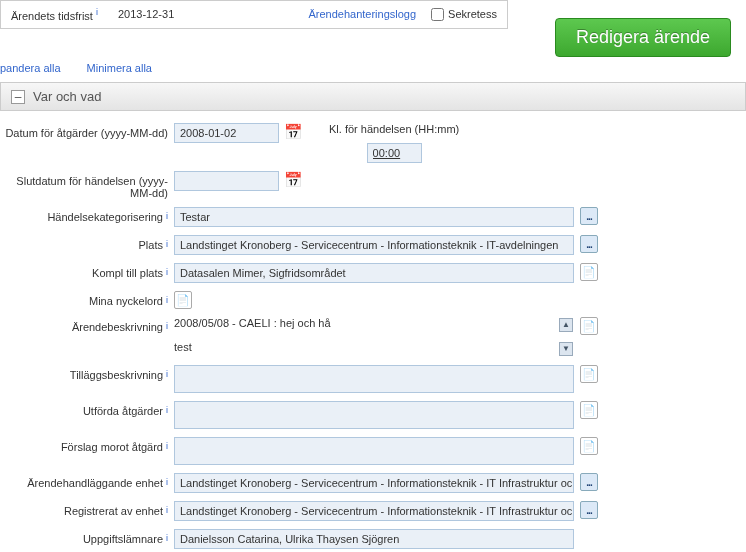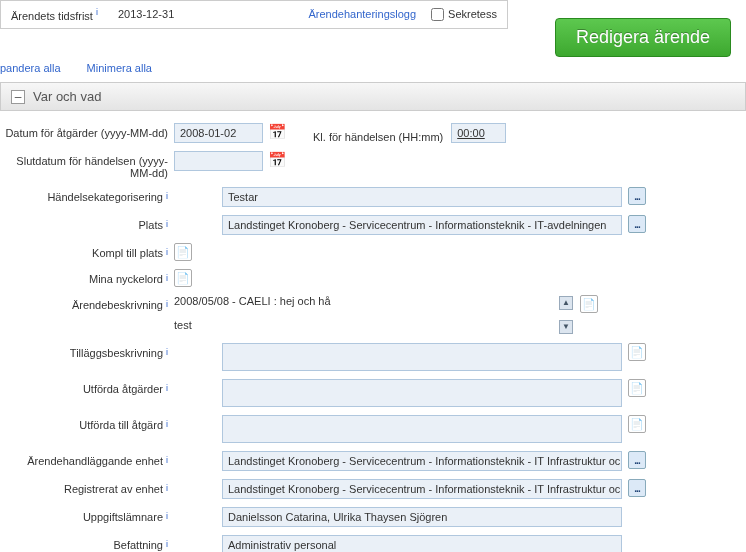--- a/index.html
+++ b/index.html
@@ -15,32 +15,32 @@
 .header-wrap { position: relative; height: 50px; }
 .toolbar-links { padding: 12px 0 8px 0; display: flex; gap: 26px; }
 .section-header { background: linear-gradient(to bottom, #f7f7f7, #e4e4e4); border: 1px solid #ccc; padding: 6px 10px; display: flex; align-items: center; gap: 8px; font-size: 13px; color: #555; margin-bottom: 12px; }
 .collapse-icon { width: 14px; height: 14px; border: 1px solid #999; font-size: 12px; line-height: 12px; text-align: center; background: #fff; cursor: pointer; }
 .form-area { padding: 0 2px; }
 .row { display: flex; align-items: flex-start; margin-bottom: 8px; }
 .label-col { width: 172px; text-align: right; padding-right: 6px; padding-top: 4px; color: #333; display: flex; justify-content: flex-end; align-items: flex-start; gap: 3px; }
 .info-sup { color: #3366cc; font-size: 9px; vertical-align: super; cursor: pointer; }
 .field-col { display: flex; align-items: flex-start; gap: 6px; flex: 1; }
 input.field, .readonly-field { border: 1px solid #b0c7de; background: #eaf0f7; padding: 3px 5px; font-family: inherit; font-size: 11px; color: #333; }
-.readonly-field { display: block; overflow: hidden; white-space: nowrap; margin-left: 48px; }
-.date-field { width: 89px; }
+.readonly-field { display: block; overflow: hidden; white-space: nowrap; }
+.date-field { width: 105px; }
 .time-field { width: 55px; text-decoration: underline; }
 .wide-field { width: 400px; }
 .tall-field { width: 400px; height: 40px; white-space: normal; overflow-wrap: break-word; resize: none; font-family: inherit; position: relative; }
 .scroll-btns { position: absolute; right: 1px; top: 1px; bottom: 1px; width: 14px; display: flex; flex-direction: column; justify-content: space-between; }
 .scroll-btn { width: 14px; height: 14px; background: #dce5ef; border: 1px solid #9ab; font-size: 8px; text-align: center; line-height: 12px; cursor: pointer; color: #456; }
 .icon-btn { width: 18px; height: 18px; border: 1px solid #aaa; background: #f5f5f5; display: flex; align-items: center; justify-content: center; cursor: pointer; font-size: 11px; border-radius: 2px; }
 .icon-btn.cal { border: none; background: none; font-size: 15px; }
 .icon-btn.ellipsis { background: #dce9f7; border-color: #8ab; color: #247; font-weight: bold; letter-spacing: -1px; font-size: 10px; }
 .icon-btn.doc { background: #fff; }
-.second-pair { display: flex; align-items: flex-end; gap: 8px; margin-left: 20px; }
+.second-pair { display: flex; align-items: center; gap: 8px; margin-left: 20px; flex-direction: column; }
 .second-pair-label { color: #333; }
 </style>
 </head>
 <body>
 
 <div class="header-wrap">
   <div class="top-bar" style="width:508px;">
     <div class="top-left">
       <span class="top-left-label">
         <span>Ärendets tidsfrist</span> <sup class="info-sup">i</sup>
@@ -115,20 +115,21 @@
       <span class="icon-btn ellipsis">...</span>
     </div>
   </div>
 
   <div class="row">
     <div class="label-col">
         <span>Kompl till plats</span> 
         <sup class="info-sup">i</sup>
       </div>
     <div class="field-col">
+      <span class="readonly-field wide-field">Datasalen Mimer, Sigfridsområdet</span>
       <span class="icon-btn doc">📄</span>
     </div>
   </div>
 
   <div class="row">
     <div class="label-col">
         <span>Mina nyckelord</span> 
         <sup class="info-sup">i</sup>
       </div>
     <div class="field-col">
@@ -172,21 +173,21 @@
         <sup class="info-sup">i</sup>
       </div>
     <div class="field-col">
       <div class="readonly-field wide-field" style="height:28px;"></div>
       <span class="icon-btn doc">📄</span>
     </div>
   </div>
 
   <div class="row">
     <div class="label-col">
-        <span>Utförda till åtgärd</span> 
+        <span>Förslag morot åtgärd</span> 
         <sup class="info-sup">i</sup>
       </div>
     <div class="field-col">
       <div class="readonly-field wide-field" style="height:28px;"></div>
       <span class="icon-btn doc">📄</span>
     </div>
   </div>
 
   <div class="row">
     <div class="label-col">

